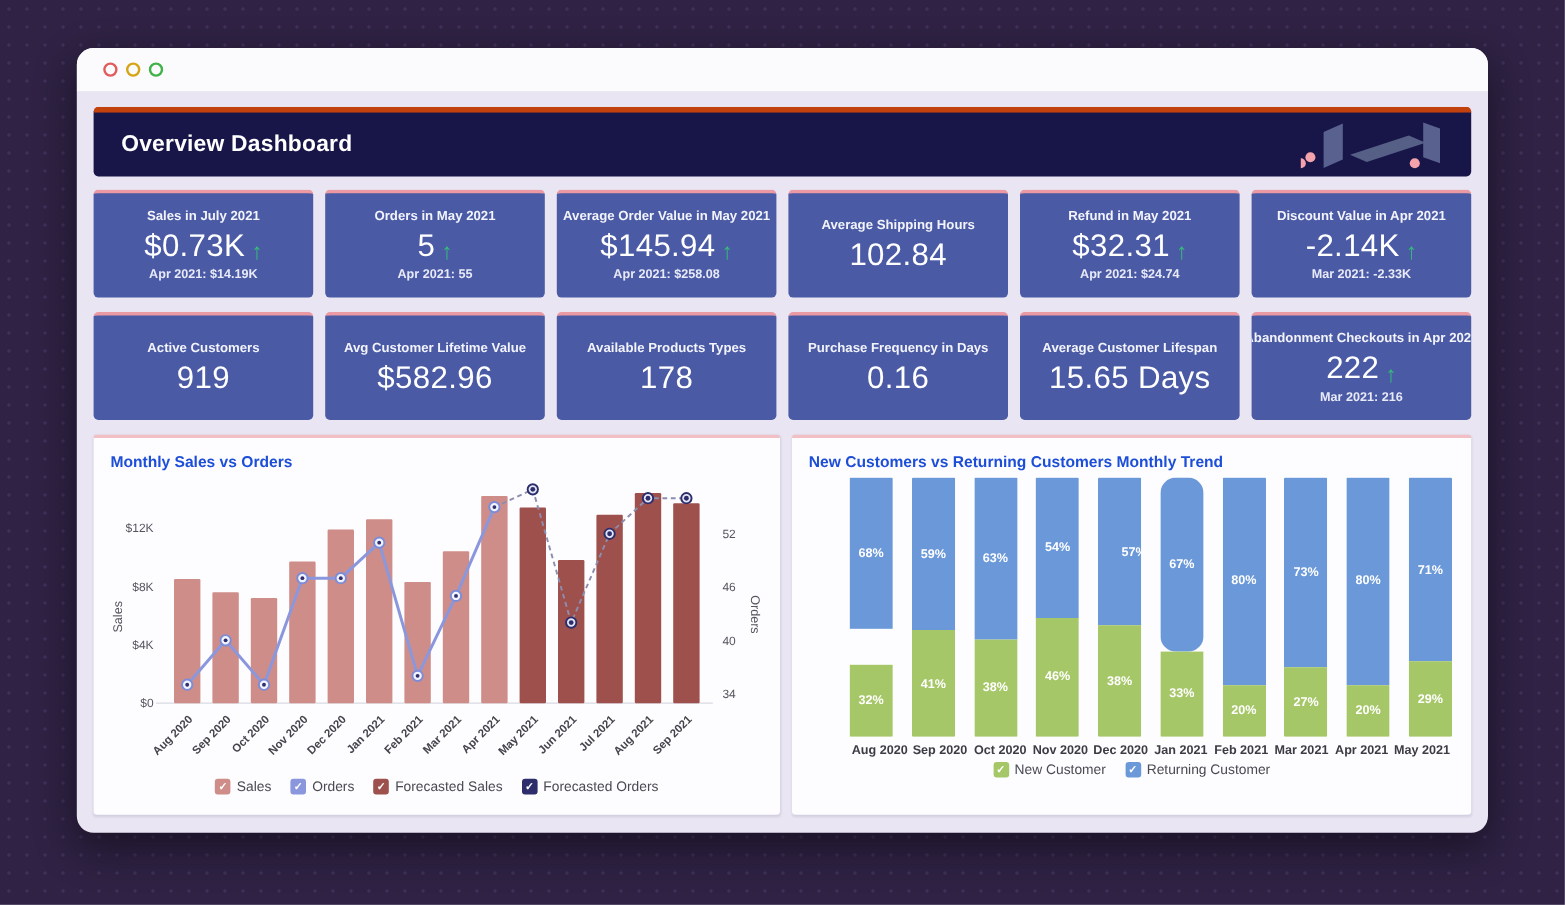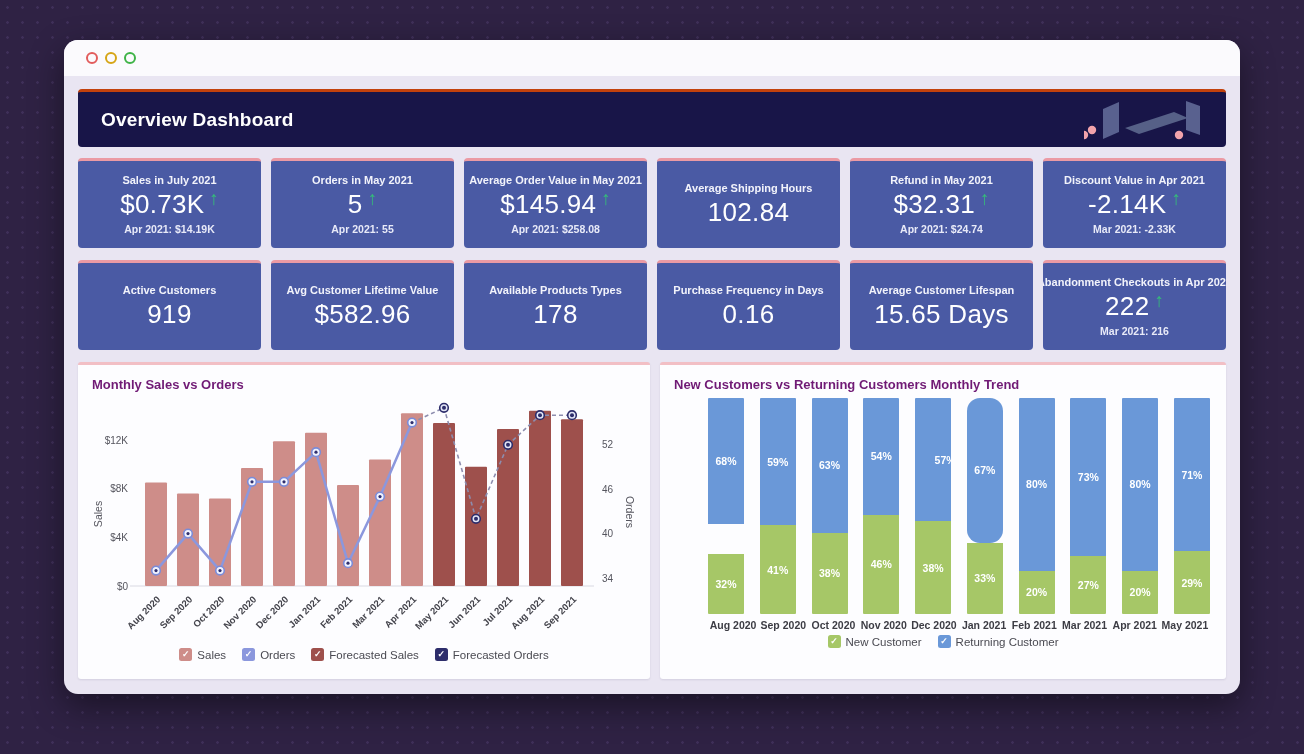--- a/index.html
+++ b/index.html
@@ -14,41 +14,41 @@
     position:absolute; left:64px; top:40px; width:1176px; height:654px;
     background:#e9e5f2; border-radius:14px; overflow:hidden;
     box-shadow:0 12px 34px rgba(0,0,0,.45);
   }
   .titlebar {
     height:36px; background:#fbfafd; display:flex; align-items:center; padding-left:22px; gap:7px;
   }
   .tl-dot { width:12px; height:12px; border-radius:50%; border:2px solid; background:transparent; }
   .content { padding:13px 14px; }
   .db-header {
-    height:58px; background:#181548; border-top:3px solid #c2410c; border-radius:4px;
+    height:58px; background:#181548; border-top:5px solid #c2410c; border-radius:4px;
     display:flex; align-items:center; justify-content:space-between; padding:0 24px 0 23px;
   }
   .db-title { color:#fff; font-size:19px; font-weight:bold; letter-spacing:.2px; }
   .kpi-grid { display:grid; grid-template-columns:repeat(6,1fr); gap:12px 10px; margin-top:11px; }
   .kpi-card {
     height:90px; background:#4a5aa4; border-top:3px solid #eb9aa4; border-radius:4px;
     color:#fff; display:flex; flex-direction:column; align-items:center; justify-content:center;
     gap:3px; padding:2px 4px; overflow:hidden;
   }
   .kpi-title { font-size:11px; font-weight:bold; white-space:nowrap; color:#f2f3fb; }
-  .kpi-value-row { display:flex; align-items:flex-start; gap:5px; }
+  .kpi-value-row { display:flex; align-items:flex-end; gap:5px; }
   .kpi-value { font-size:26px; font-weight:400; letter-spacing:.3px; }
   .kpi-arrow { font-size:19px; font-weight:bold; line-height:1; }
   .kpi-sub { font-size:10.5px; font-weight:bold; color:#e8eaf8; }
   .charts-row { display:grid; grid-template-columns:572px 566px; gap:10px; margin-top:12px; }
   .chart-panel {
     background:#fdfdff; border-top:3px solid #f2bfc5; border-radius:3px;
     height:317px; padding:10px 12px 8px 12px; box-shadow:0 1px 2px rgba(60,50,90,.12);
   }
-  .chart-title { font-size:13px; font-weight:bold; color:#701a75; margin:2px 0 2px 2px; }
+  .chart-title { font-size:13px; font-weight:bold; color:#1d4ed8; margin:2px 0 2px 2px; }
   .legend-row { display:flex; justify-content:center; gap:16px; margin-top:4px; }
   .legend-item { display:flex; align-items:center; gap:5px; cursor:pointer; }
   .legend-box {
     width:13px; height:13px; border-radius:2.5px; color:#fff; font-size:9px; font-weight:bold;
     display:flex; align-items:center; justify-content:center; line-height:1;
   }
   .legend-label { font-size:11.5px; color:#4a4a52; }
   
   .stack-wrap { margin-left:36px; width:502px; }
   .stack-plot { display:flex; justify-content:space-between; height:216px; margin-top:6px; }

